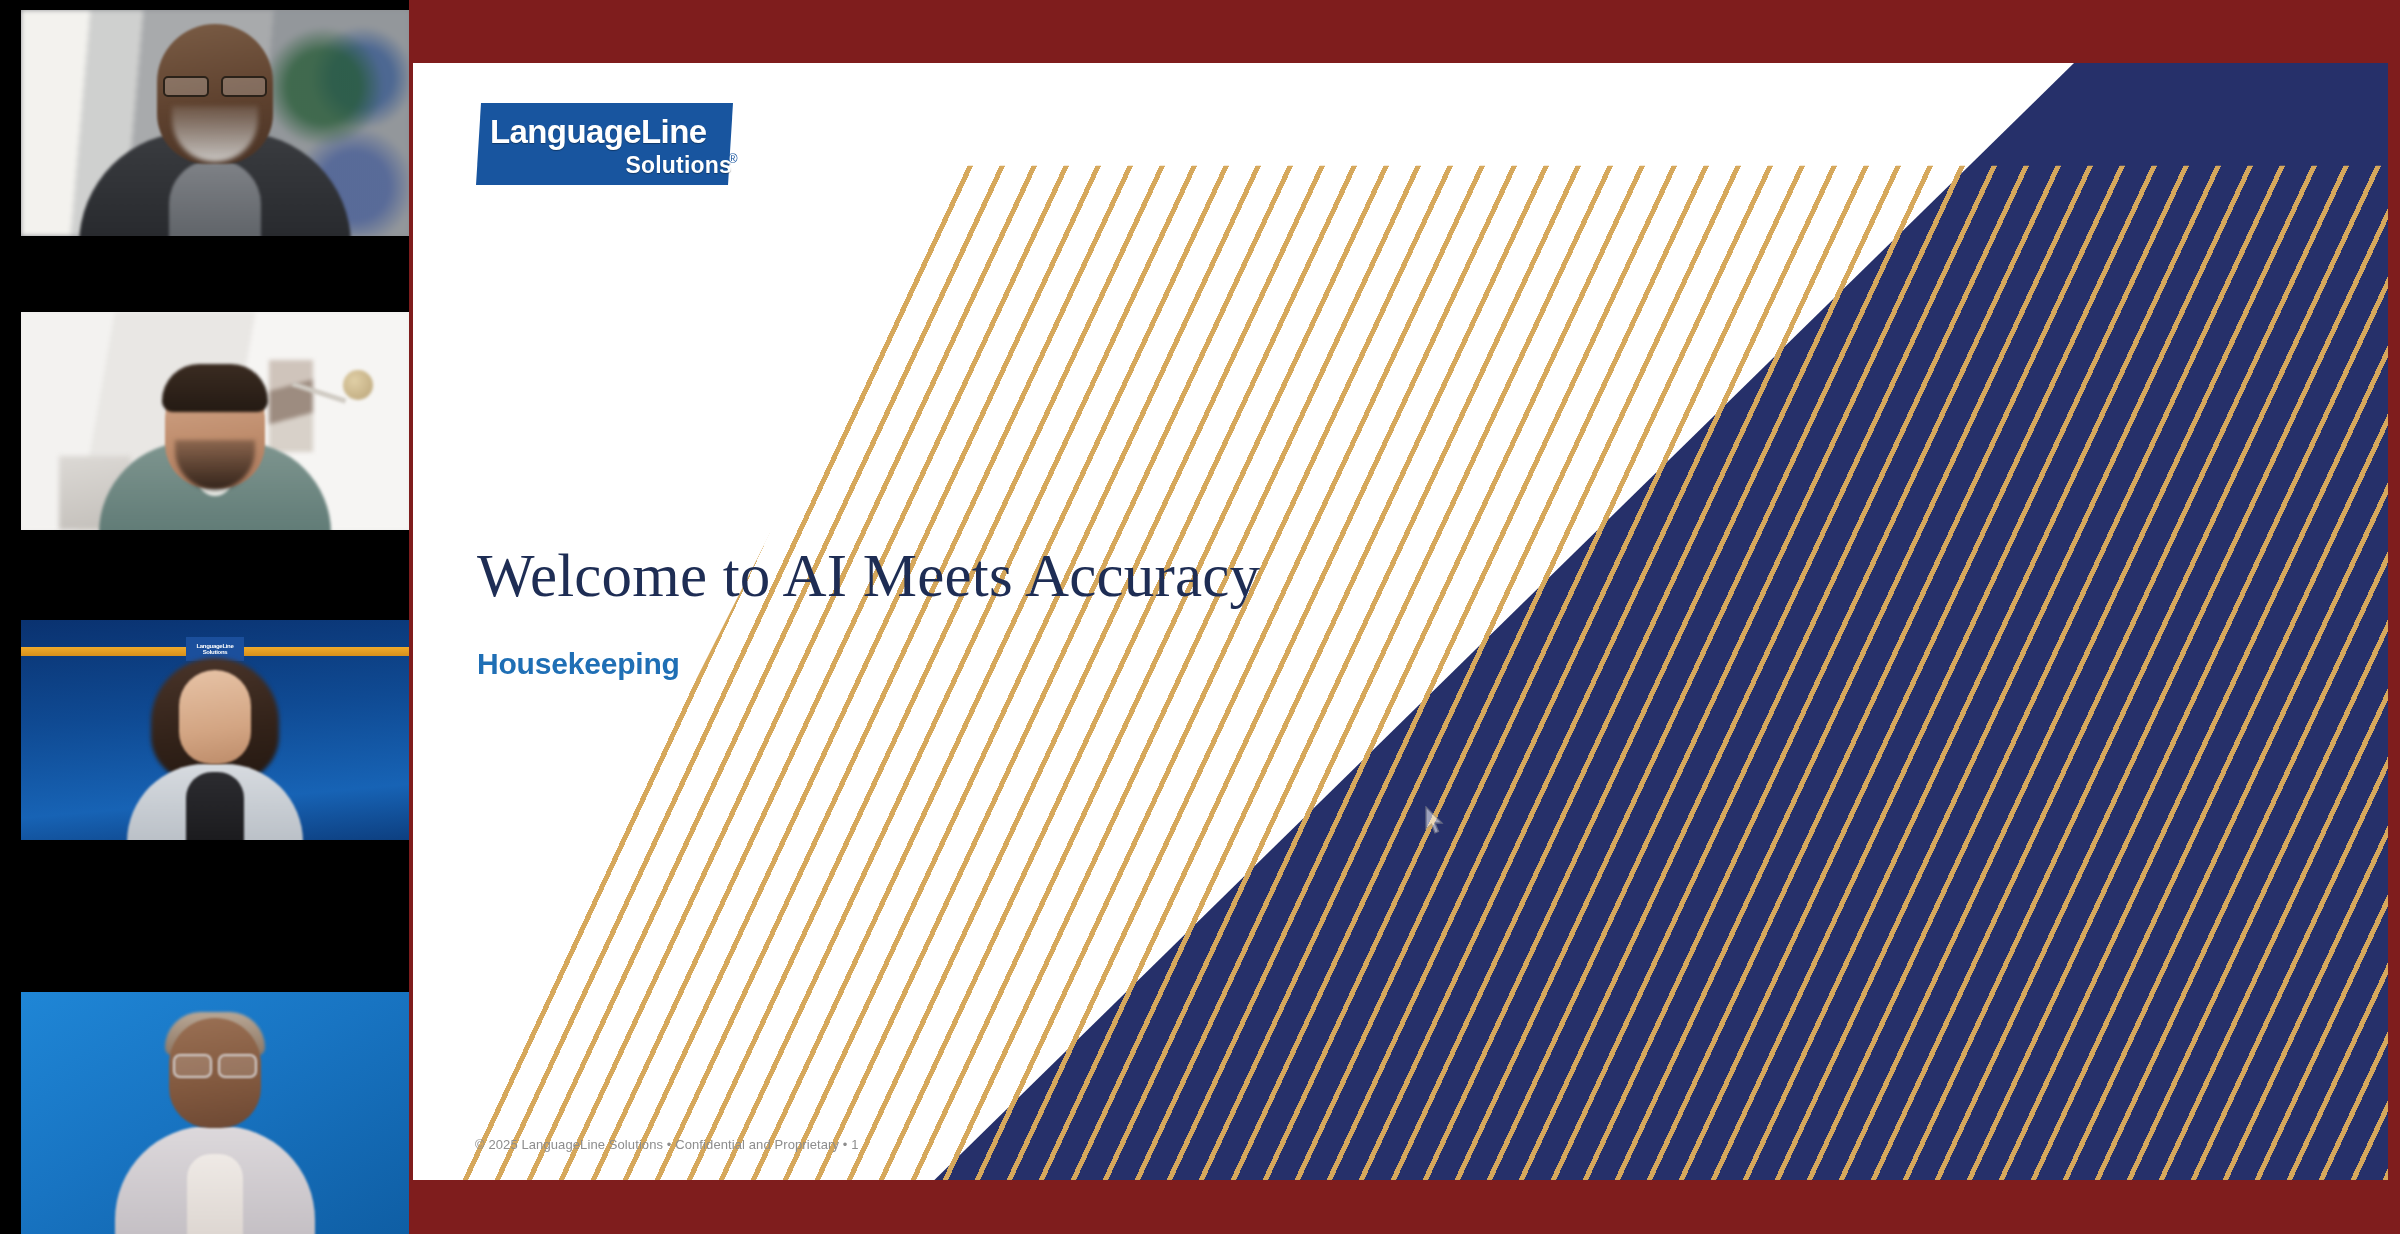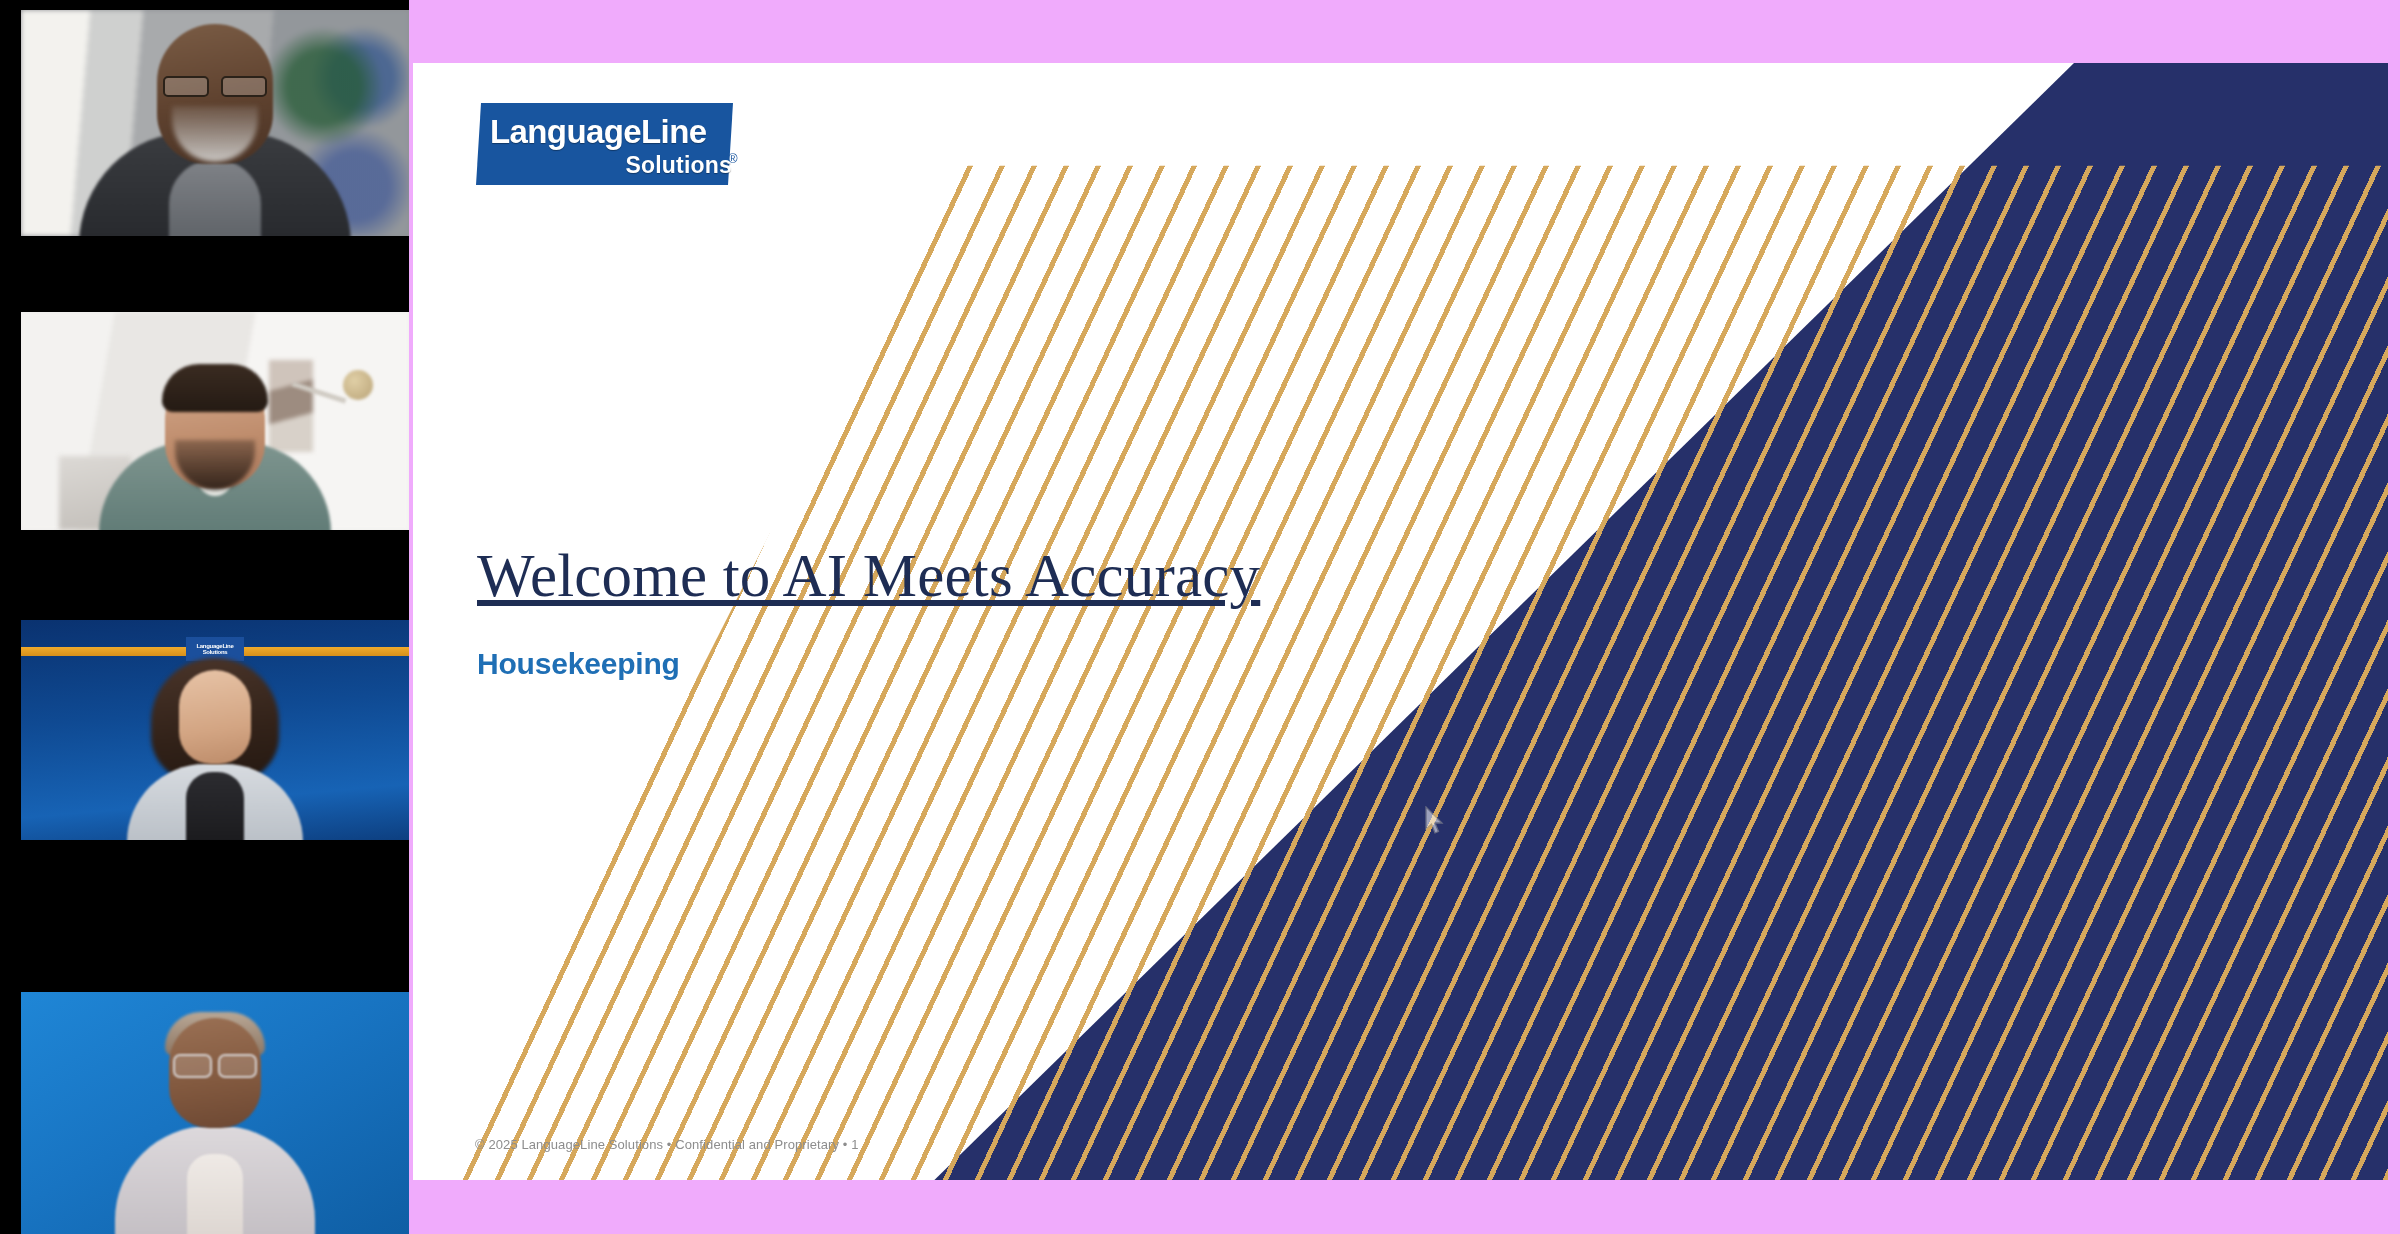--- a/index.html
+++ b/index.html
@@ -11,21 +11,21 @@
     width: 2400px;
     height: 1234px;
     overflow: hidden;
     font-family: "Liberation Sans", sans-serif;
   }
 
   #app {
     position: relative;
     width: 2400px;
     height: 1234px;
-    background: #f0abfc;
+    background: #7f1d1d;
   }
 
   
   #filmstrip {
     position: absolute;
     left: 0; top: 0;
     width: 409px;
     height: 1234px;
     background: #000000;
   }
@@ -373,21 +373,20 @@
     position: absolute;
     left: 64px;
     top: 478px;
     font-size: 61px;
     font-weight: normal;
     color: var(--titlenavy, #1E2D54);
     font-family: "Liberation Serif", "DejaVu Serif", serif;
     letter-spacing: .2px;
     white-space: nowrap;
     margin: 0;
-    text-decoration: underline;
   }
   .sub-head {
     position: absolute;
     left: 64px;
     top: 584px;
     font-size: 30px;
     font-weight: bold;
     color: var(--accentblue, #1F6FB5);
     font-family: "Liberation Sans", sans-serif;
     margin: 0;

